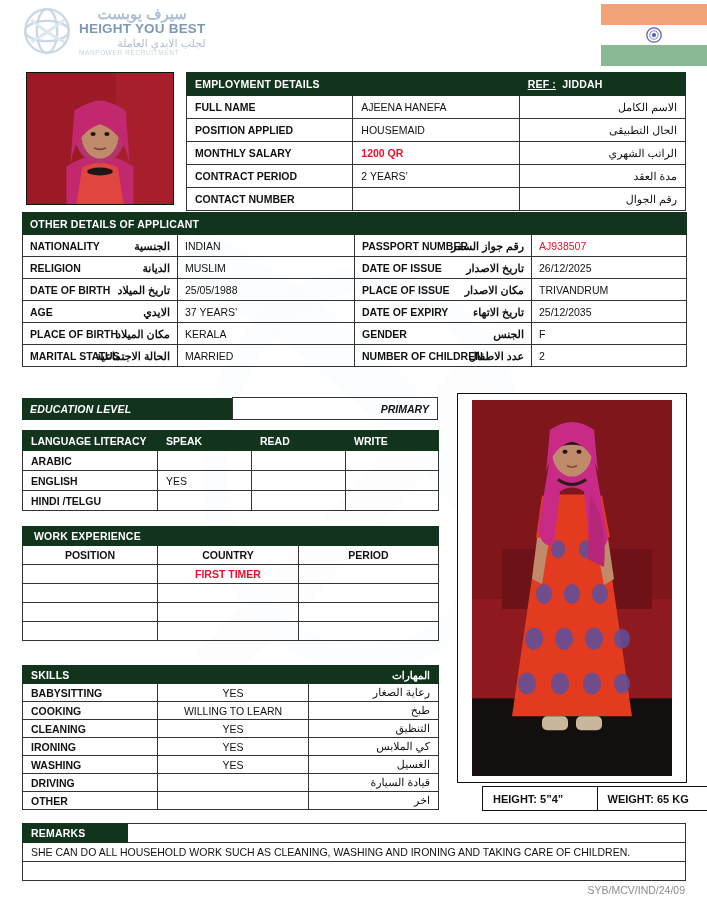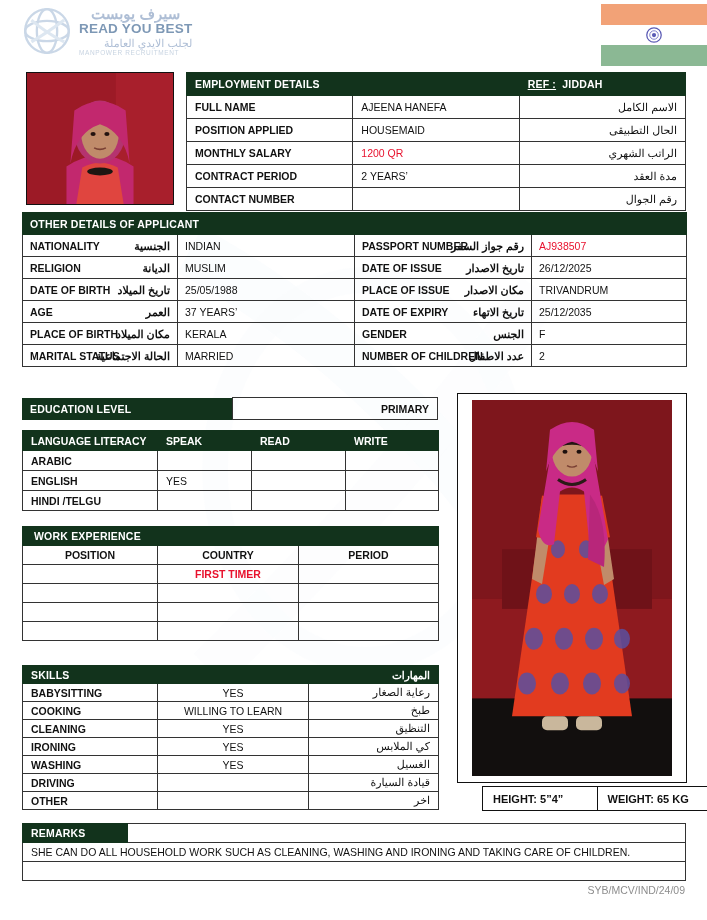--- a/index.html
+++ b/index.html
@@ -88,39 +88,39 @@
     position: absolute; left: 186px; top: 72px;
     width: 500px;
   }
   .emp table { width: 100%; table-layout: fixed; }
   .emp td { border: 1px solid #333; height: 23px; font-size: 10.5px; padding: 2px 8px; }
   .emp .lbl { font-weight: bold; width: 122px; }
   .emp .val { width: 207px; margin-top: 24px; }
   .emp .arcell { text-align: right; direction: rtl; font-size: 11px; }
   .emp .hdr { border: 1px solid #12331c; }
   .ref-u { text-decoration: underline; }
-  .salary { color: #e8112d; font-weight: normal; }
+  .salary { color: #e8112d; font-weight: bold; }
 
   
   .other {
     position: absolute; left: 22px; top: 212px; width: 664px;
   }
   .other table { width: 100%; table-layout: fixed; }
   .other td { border: 1px solid #333; height: 22px; font-size: 10.5px; padding: 2px 7px; }
   .other .hdr { border: 1px solid #12331c; }
   .lblcell { font-weight: bold; position: relative; padding-right: 7px; }
   .lblcell .en { display: inline-block; }
   .lblcell .arx {
     position: absolute; right: 7px; top: 50%; transform: translateY(-50%);
     direction: rtl; font-size: 11px; font-weight: bold;
   }
   .passport { color: #e8112d; }
 
   
-  .edu { position: absolute; left: 22px; top: 397px; width: 416px; }
+  .edu { position: absolute; left: 22px; top: 397px; width: 416px; font-style: italic; }
   .edu table { width: 100%; table-layout: fixed; }
   .edu td { height: 21px; font-size: 10.5px; }
   .edu .bar { width: 210px; }
   .edu .val {
     border: 1px solid #333; text-align: right; font-weight: bold;
     padding: 2px 8px;
   }
 
   
   .lang { position: absolute; left: 22px; top: 430px; width: 416px; }
@@ -184,21 +184,21 @@
     <div class="logo-wrap">
       <svg class="logo-mark" viewBox="0 0 64 64">
         <circle cx="32" cy="32" r="28" fill="none" stroke="#9fb8d4" stroke-width="3"></circle>
         <ellipse cx="32" cy="32" rx="13" ry="28" fill="none" stroke="#9fb8d4" stroke-width="3"></ellipse>
         <ellipse cx="32" cy="32" rx="28" ry="13" fill="none" stroke="#9fb8d4" stroke-width="3"></ellipse>
         <path d="M12 18 C26 30, 38 38, 54 46" stroke="#c3d4e6" stroke-width="4" fill="none"></path>
         <path d="M54 18 C38 30, 26 38, 12 46" stroke="#c3d4e6" stroke-width="4" fill="none"></path>
       </svg>
       <div class="logo-text">
         <div class="logo-ar-top">سيرف يوبست</div>
-        <div class="logo-en-main">READ YOU BEST</div>
+        <div class="logo-en-main">HEIGHT YOU BEST</div>
         <div class="logo-ar-sub">لجلب الايدي العاملة</div>
         <div class="logo-en-sub">MANPOWER RECRUITMENT</div>
       </div>
     </div>
 
     <div class="flag">
       <div class="band saffron"></div>
       <div class="band white">
         <svg class="chakra" viewBox="0 0 40 40">
           <circle cx="20" cy="20" r="17" fill="none" stroke="#5b5bb5" stroke-width="3"></circle>
@@ -319,21 +319,21 @@
         <td class="lblcell">
           <span class="en">PLACE OF ISSUE</span>
           <span class="arx">مكان الاصدار</span>
         </td>
         <td>TRIVANDRUM</td>
       </tr>
 
       <tr>
         <td class="lblcell">
           <span class="en">AGE</span>
-          <span class="arx">العمر</span>
+          <span class="arx">الايدي</span>
         </td>
         <td>37 YEARS’</td>
         <td class="lblcell">
           <span class="en">DATE OF EXPIRY</span>
           <span class="arx">تاريخ الاتهاء</span>
         </td>
         <td>25/12/2035</td>
       </tr>
 
       <tr>

